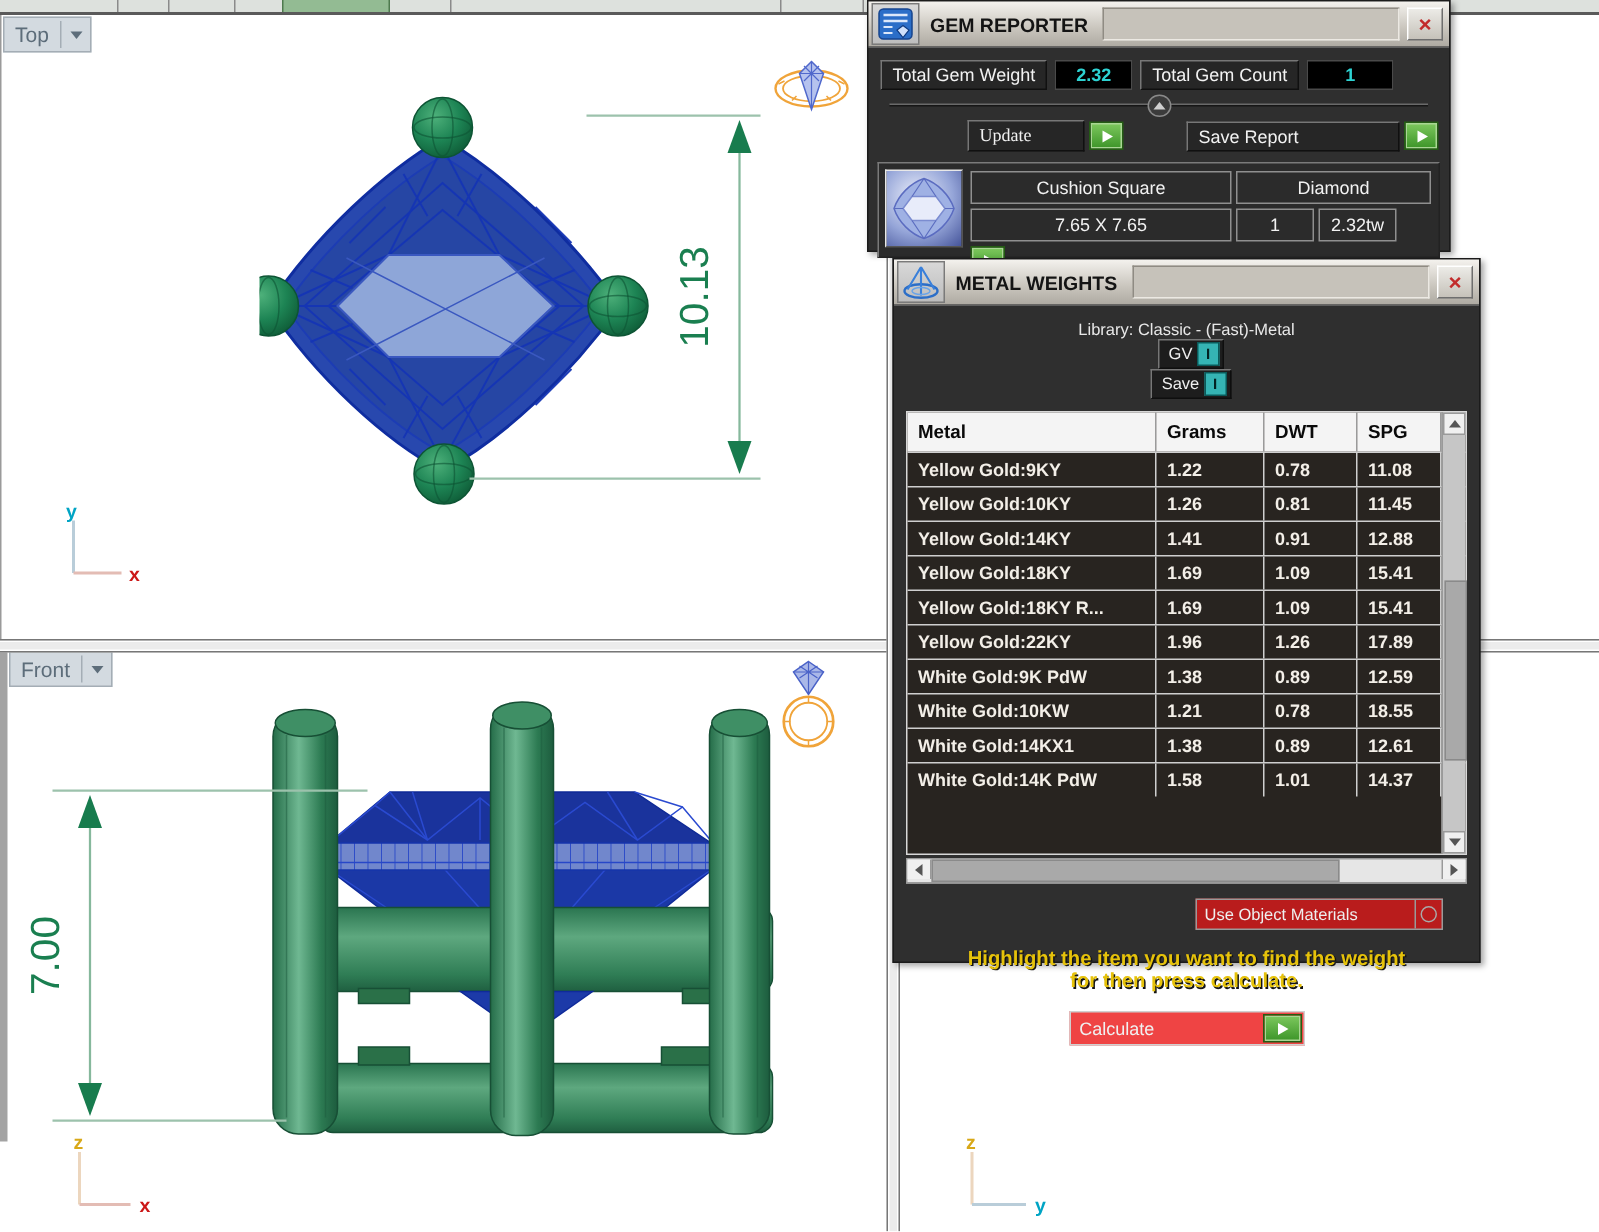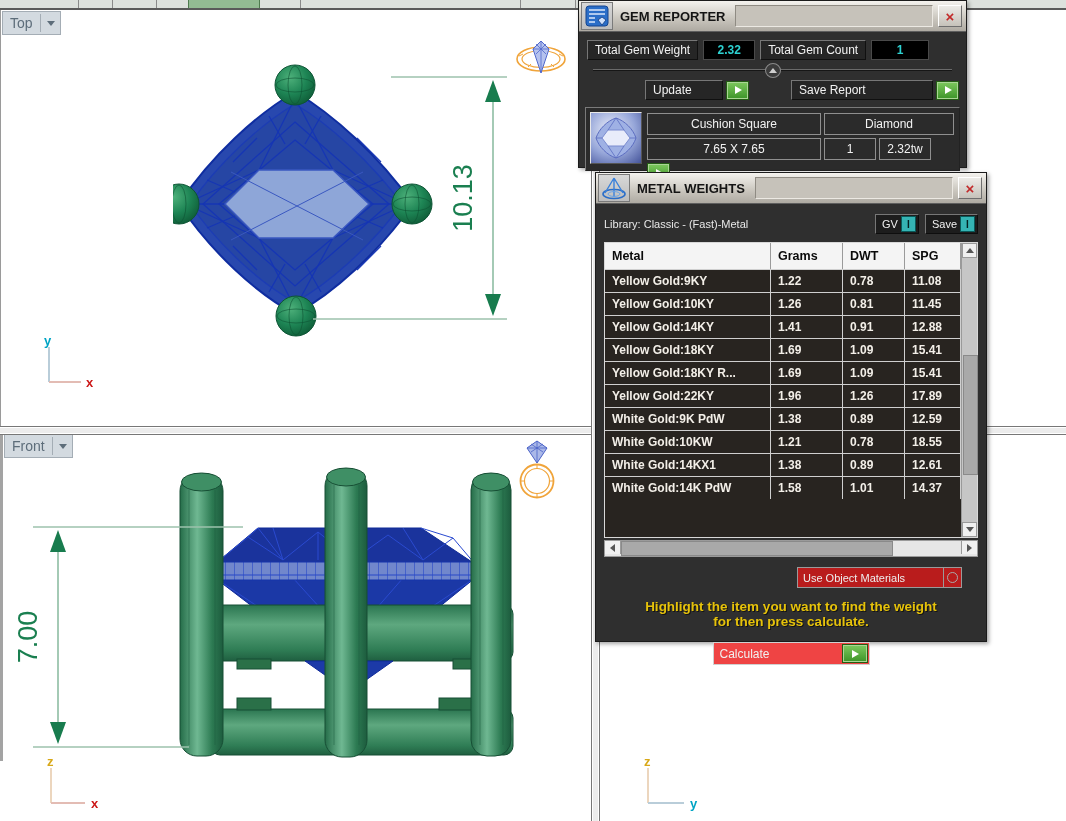--- a/index.html
+++ b/index.html
@@ -9,21 +9,21 @@
   
   .topstrip{position:absolute;left:0;top:0;width:1066px;height:8px;background:#dde1dd;
             border-bottom:2px solid #5a5a5a;z-index:3;}
   .topstrip .seg{position:absolute;top:0;width:1px;height:8px;background:#8a8a8a;}
   .tab-green{position:absolute;left:188px;top:0;width:70px;height:8px;background:#93bb93;
              border-left:1px solid #4e7a4e;border-right:1px solid #4e7a4e;}
 
   
   .viewport{position:absolute;background:#fff;}
   .vp-top{left:0;top:10px;width:591px;height:416px;border-left:1px solid #9a9a9a;}
-  .vp-front{left:0;top:433px;width:591px;height:328px;border-left:3px solid #a3a3a3;text-decoration:underline;}
+  .vp-front{left:0;top:433px;width:591px;height:328px;border-left:5px solid #a3a3a3;text-decoration:underline;}
   .vp-rt{left:598px;top:10px;width:468px;height:416px;}
   .vp-rb{left:598px;top:433px;width:468px;height:388px;}
   .hsplit{position:absolute;left:0;top:426px;width:1066px;height:7px;background:#ececec;
           border-top:1px solid #777;border-bottom:1px solid #777;
           box-shadow:inset 0 1px 0 #fff,inset 0 -1px 0 #fff;z-index:4;}
   .vsplit{position:absolute;left:591px;top:8px;width:7px;height:813px;background:#ececec;
           border-left:1px solid #777;border-right:1px solid #777;
           box-shadow:inset 1px 0 0 #fff,inset -1px 0 0 #fff;z-index:4;}
 
   .vp-label{position:absolute;left:1px;top:1px;display:flex;align-items:center;height:22px;
@@ -70,33 +70,33 @@
   .divider{position:relative;height:13px;margin:3px 14px 0 14px;}
   .divider .line{position:absolute;left:0;right:0;top:6px;height:1px;background:#6a6a6a;
                  box-shadow:0 1px 0 #161616;}
   .collapse-btn{position:absolute;left:50%;top:0;margin-left:-8px;width:14px;height:13px;border-radius:50%;
                 background:#3b3b3b;border:1px solid #8a8a8a;display:flex;align-items:center;justify-content:center;}
   .tri-up{width:0;height:0;border-left:4px solid transparent;border-right:4px solid transparent;
           border-bottom:5px solid #cfcfcf;}
   .btn-row{display:flex;align-items:center;margin:4px 0 0 66px;}
   .btn-row .gap{width:42px;} .btn-row .sgap{width:3px;}
   .btn{cursor:default;}
-  .wideu{width:62px;} .wides{width:126px;}
+  .wideu{width:62px;font-family:Liberation Serif, serif;} .wides{width:126px;}
   .gem-box{display:flex;gap:5px;margin:7px 6px 0 6px;padding:4px;background:#2b2b2b;
            border:1px solid #222;border-top-color:#7a7a7a;border-left-color:#7a7a7a;height:54px;}
   .thumb{width:50px;height:50px;border:1px solid #e8e8e8;border-right-color:#555;border-bottom-color:#555;
          background:radial-gradient(circle at 40% 35%,#eef1fb,#95a5d8 55%,#45549a);overflow:hidden;}
   .gem-grid{display:flex;flex-wrap:wrap;align-content:flex-start;gap:3px;flex:1;padding-top:1px;}
   .gcell{background:#2b2b2b;border:1px solid #8f8f8f;color:#f2f2f2;font-size:12px;height:20px;
          display:flex;align-items:center;justify-content:center;}
   .gw1{width:172px;} .gw2{width:128px;} .gw3{width:50px;} .gw4{width:50px;}
 
   
   .mw{left:595px;top:172px;width:390px;height:468px;}
-  .lib-row{display:flex;align-items:center;margin:10px 8px 0 8px;}
+  .lib-row{display:flex;align-items:center;margin:10px 8px 0 8px;flex-direction:column;}
   .lib-label{color:#e8e8e8;font-size:11px;flex:1;}
   .tgl{display:flex;align-items:center;gap:3px;background:#1d1d1d;border:1px solid #777;
        border-bottom-color:#0e0e0e;border-right-color:#0e0e0e;padding:1px 2px 1px 6px;margin-left:6px;}
   .tgl .lbl{color:#f0f0f0;font-size:11px;}
   .teal{width:13px;height:14px;background:#35b4b4;border:1px solid #0a5a5a;color:#032222;
         font-weight:bold;font-size:10px;display:flex;align-items:center;justify-content:center;}
   .mw-table{position:relative;margin:8px 8px 0 8px;width:372px;height:294px;background:#282420;
             border:1px solid #d8d8d8;}
   .mw-head{display:grid;grid-template-columns:166px 72px 62px 56px;height:26px;}
   .mw-head .hc{background:#f4f4f4;color:#0a0a0a;font-weight:bold;font-size:12.5px;

